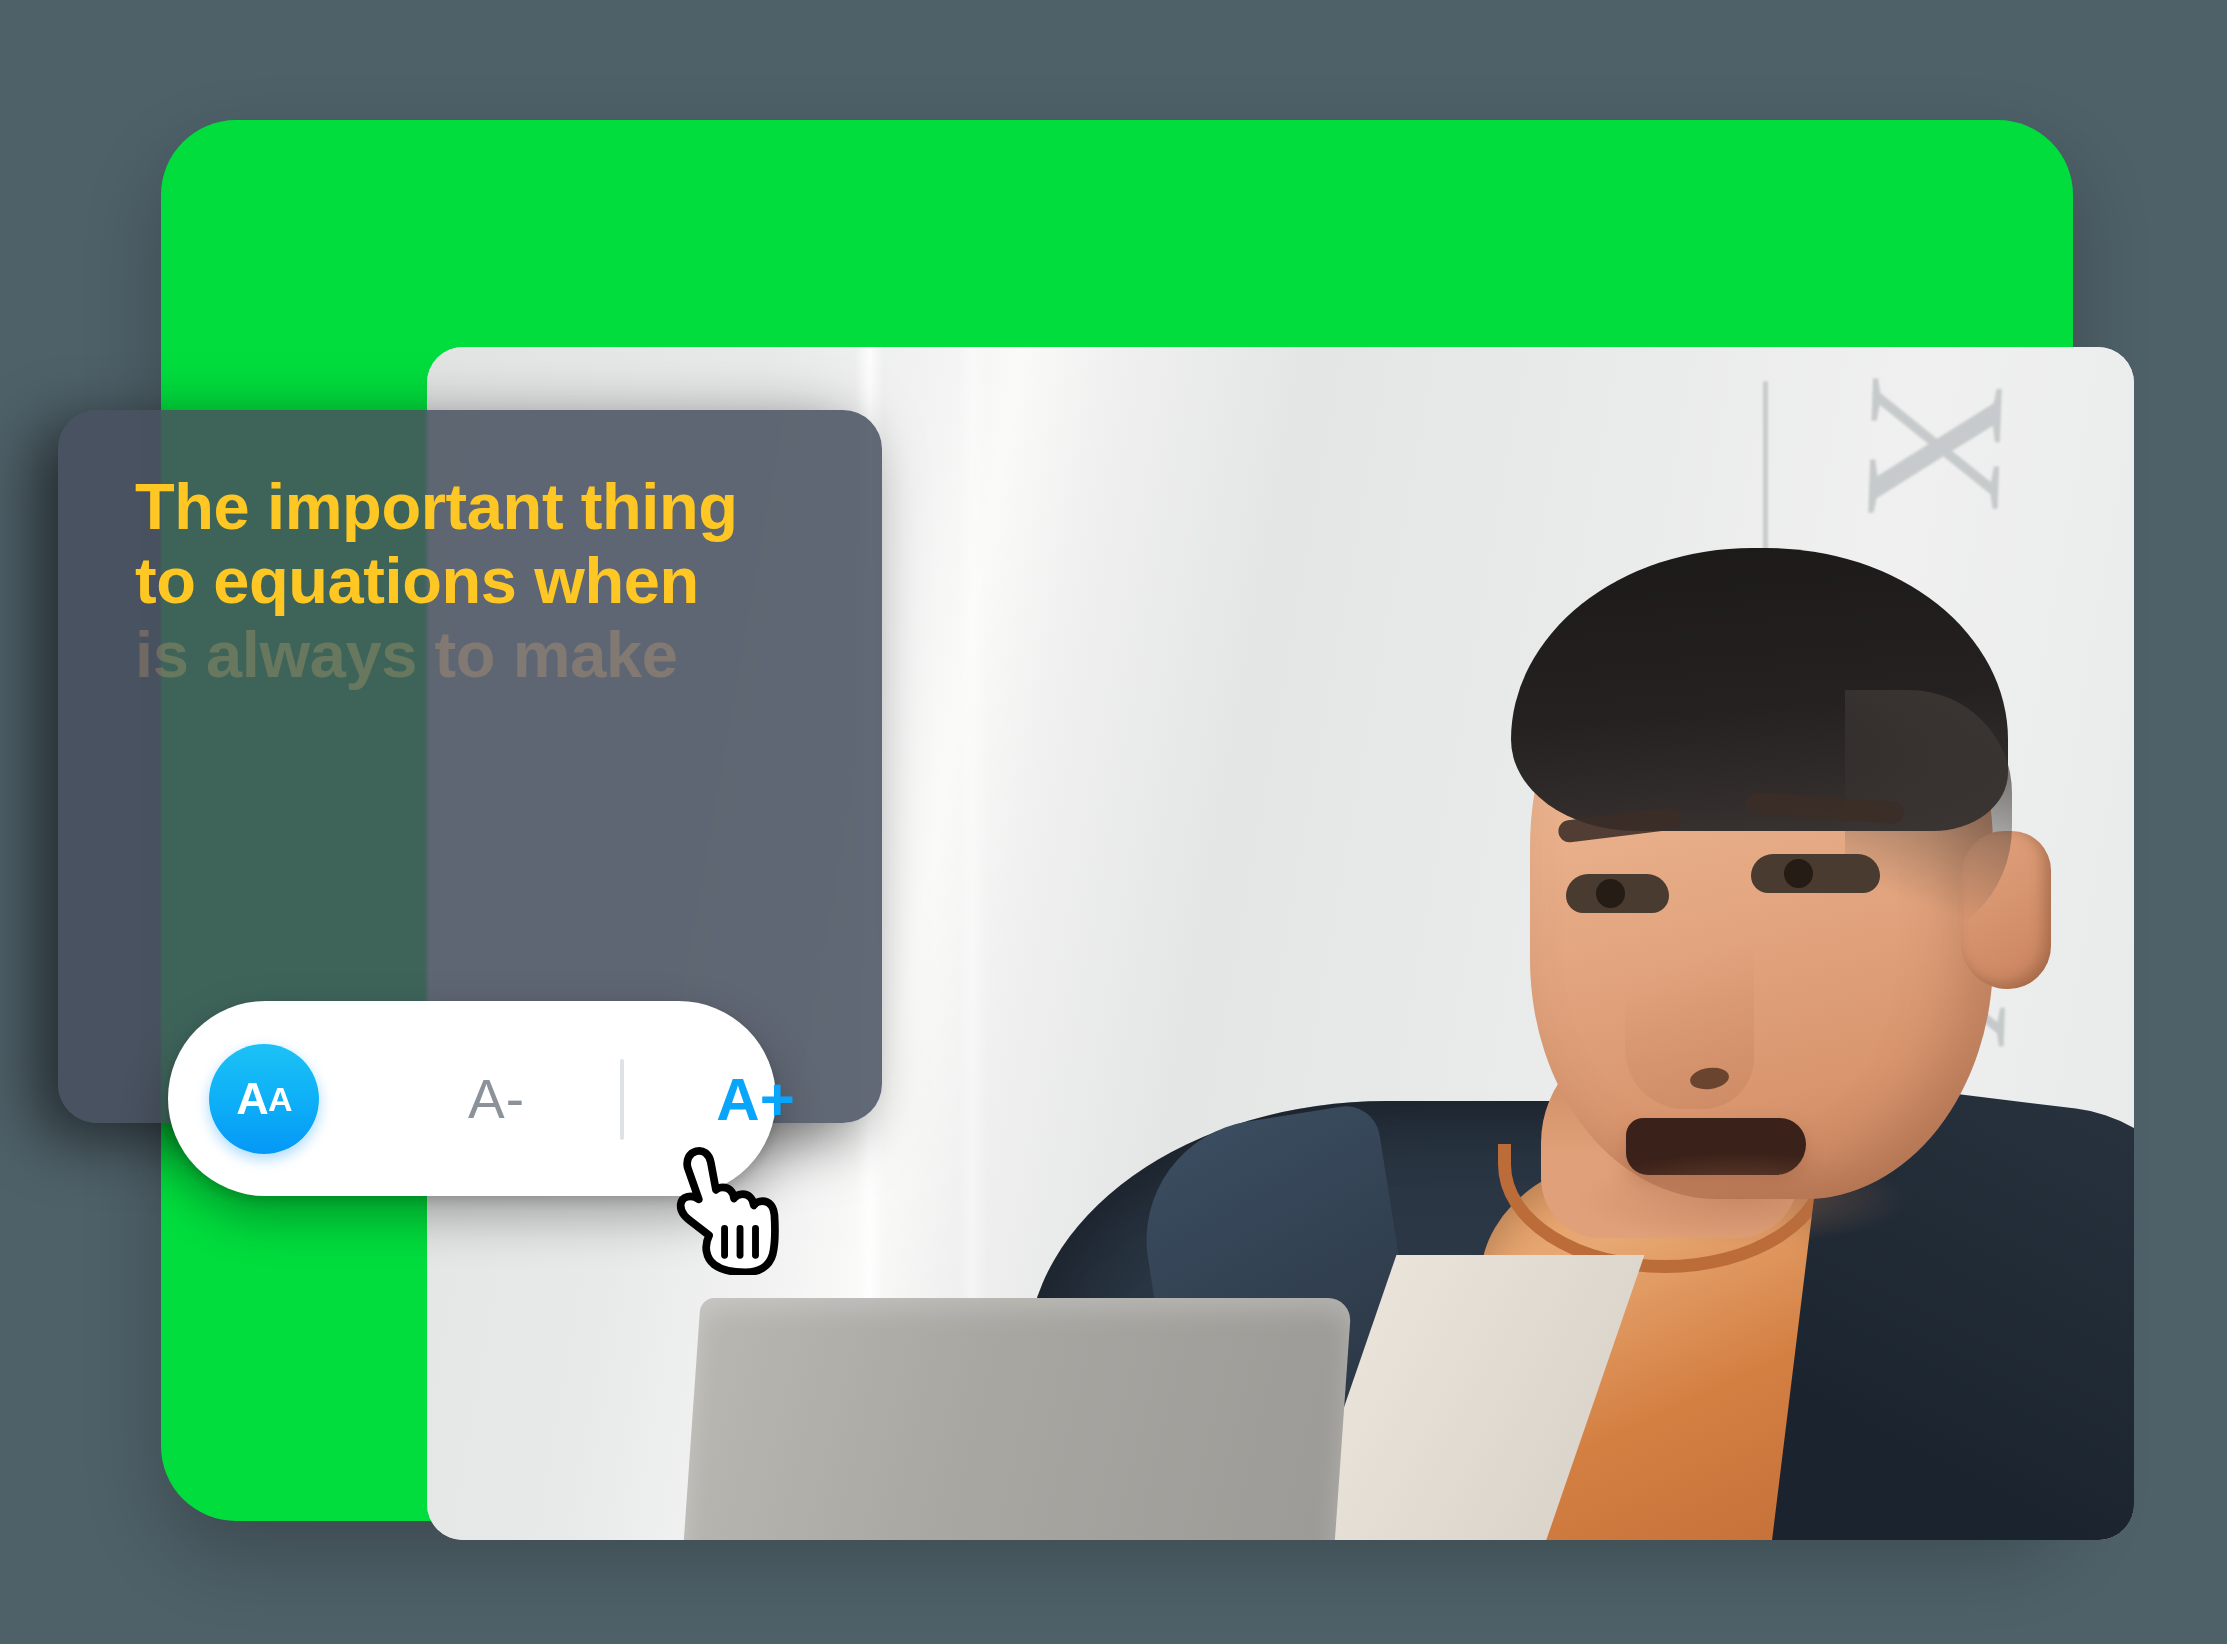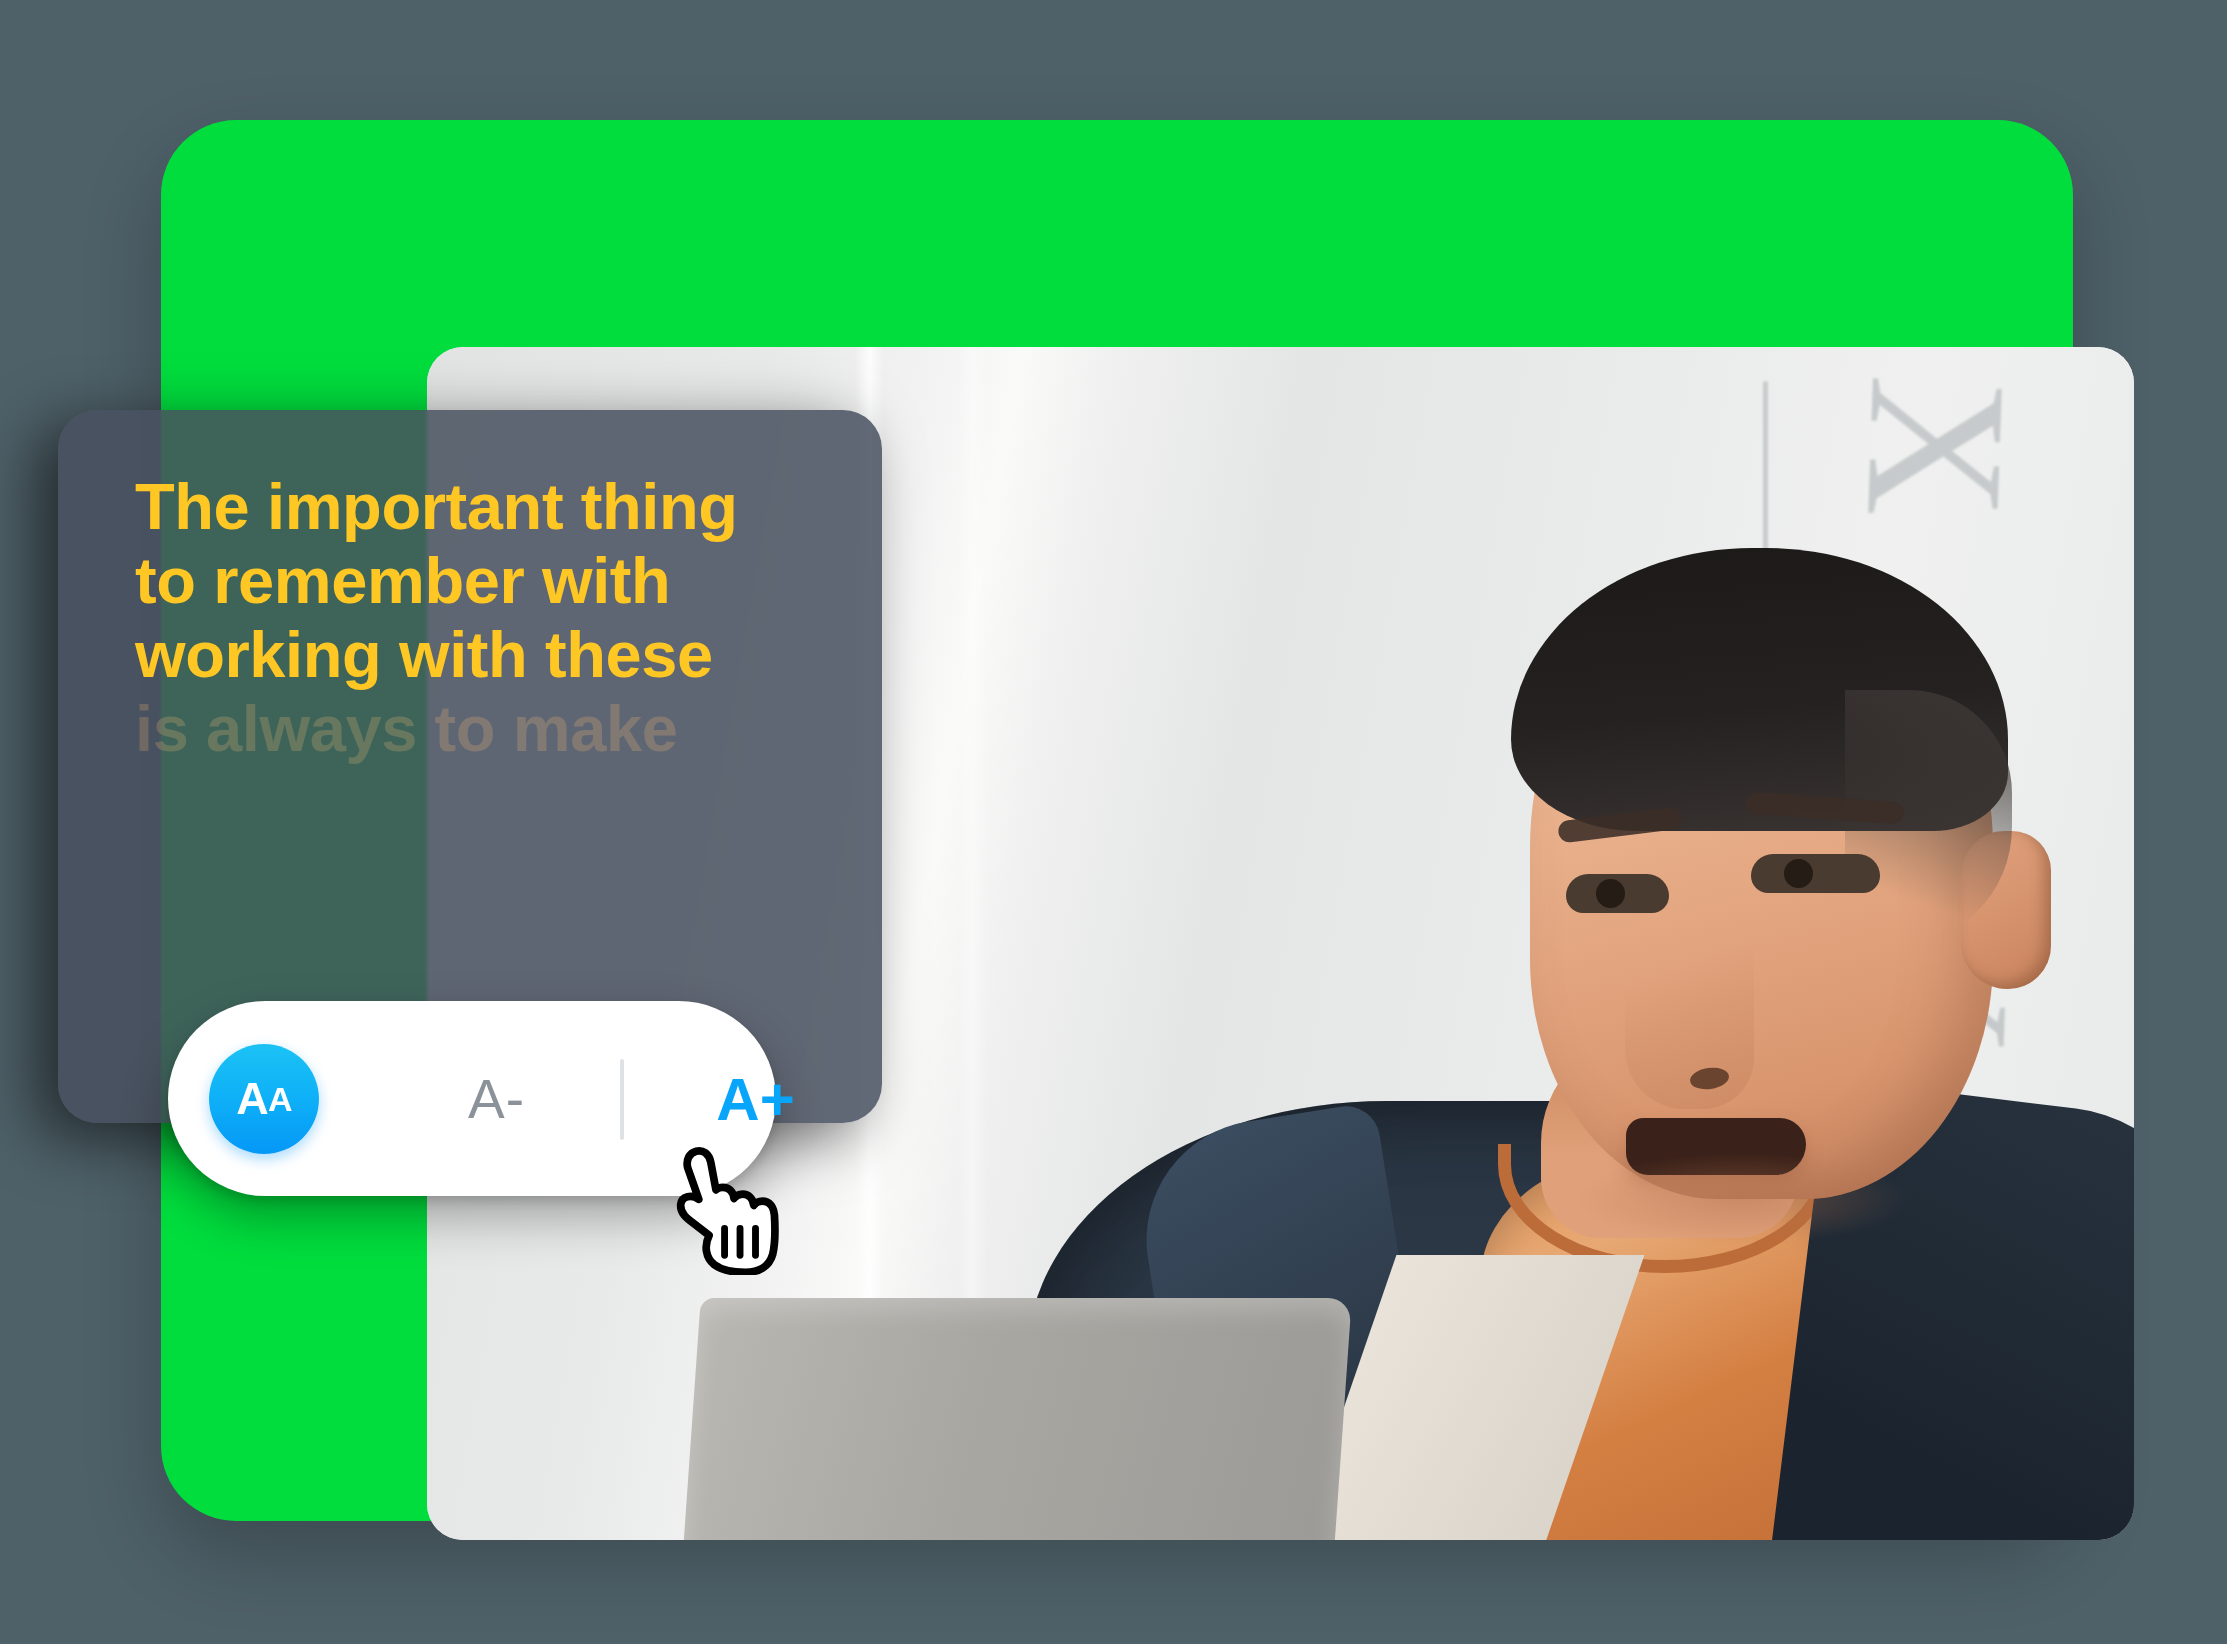--- a/index.html
+++ b/index.html
@@ -389,22 +389,21 @@
 
       <div class="laptop-edge"></div>
       <div class="laptop-lid"></div>
 
     </div>
   </div>
 
   <div class="caption-panel">
     <div class="caption-text">
       <span class="cap-line">The important thing</span>
-      <span class="cap-line">to remember with</span>
-      <span class="cap-line">working with these</span>
+      <span class="cap-line">to equations when</span>
       <span class="cap-line fade2">is always to make</span>
     </div>
   </div>
 
   <div class="size-pill">
 
     <div class="aa-badge">
       <span>A</span>
         <span class="small">A</span>
     </div>

